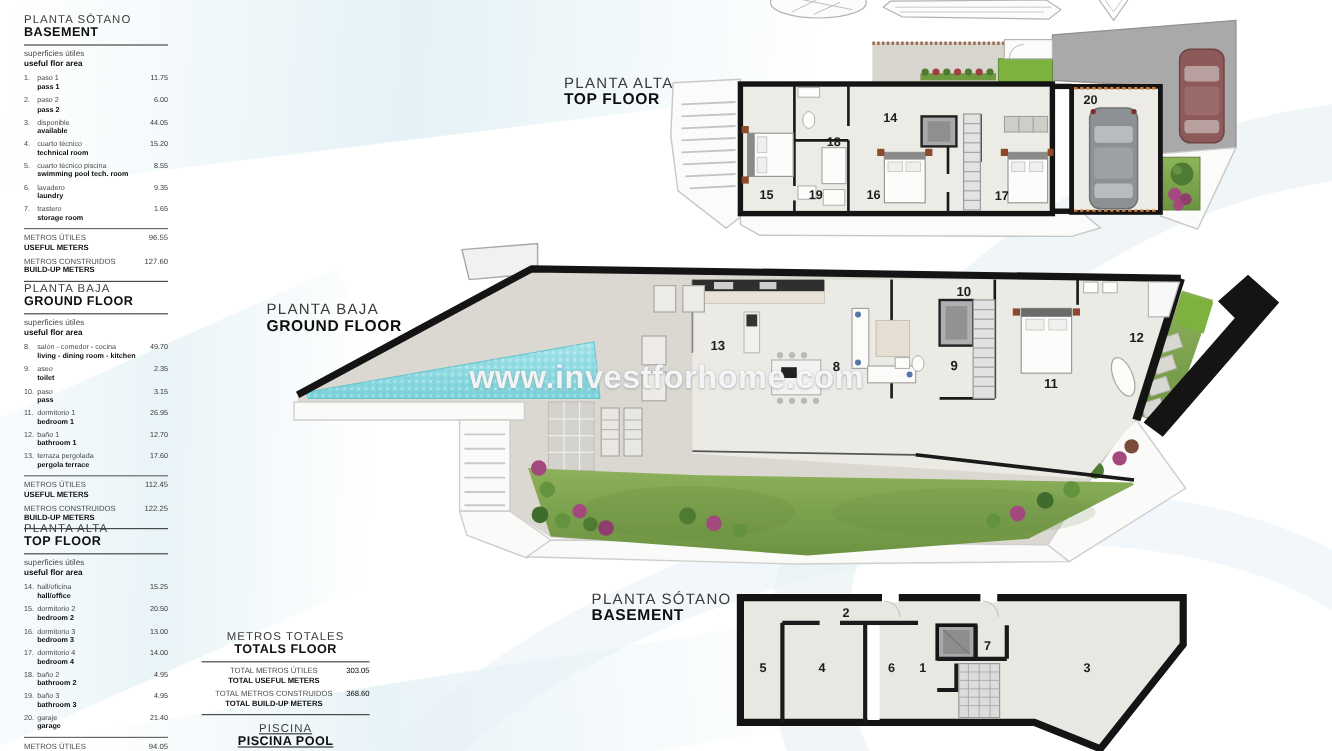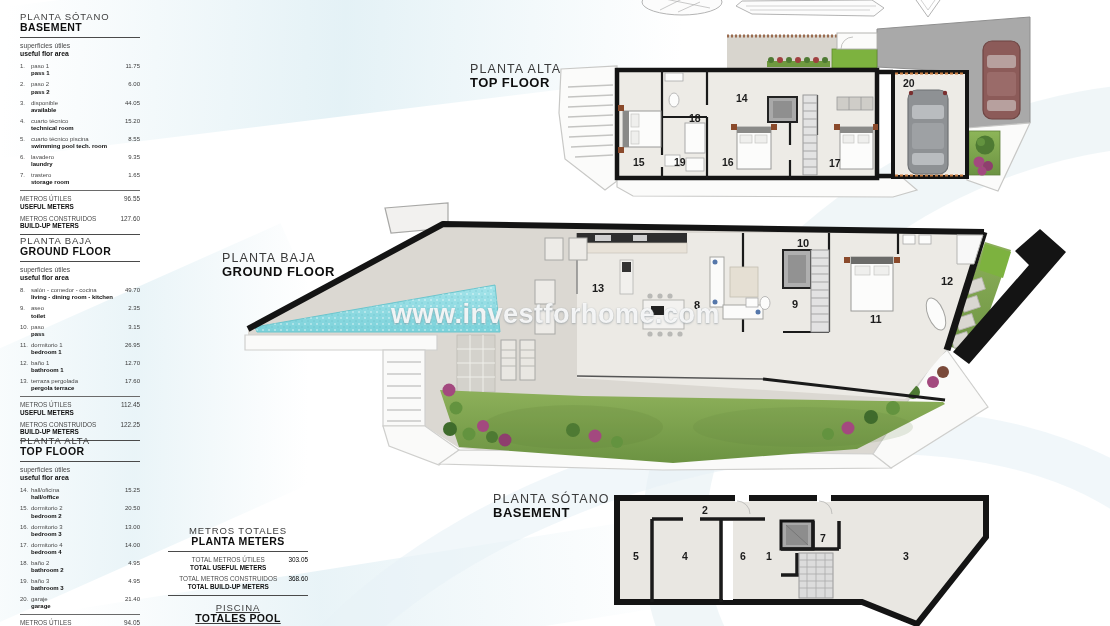--- a/index.html
+++ b/index.html
@@ -233,37 +233,37 @@
       <div class="t-row">
       <span class="names"><span>METROS ÚTILES</span></span>
       <span class="val">94.05</span>
     </div>
     </div>
 </section>
 
 <section id="totals-block">
   <h2 class="at-title">
     <span>METROS TOTALES</span>
-    <span class="en">PLANTA METERS</span>
+    <span class="en">TOTALS FLOOR</span>
   </h2>
   <div class="rule"></div>
   <div>
       <div class="t-row">
       <span class="names"><span>TOTAL METROS ÚTILES</span><span class="en">TOTAL USEFUL METERS</span></span>
       <span class="val">303.05</span>
     </div>
       <div class="t-row">
       <span class="names"><span>TOTAL METROS CONSTRUIDOS</span><span class="en">TOTAL BUILD-UP METERS</span></span>
       <span class="val">368.60</span>
     </div>
     </div>
   <div class="rule"></div>
   <h2 class="at-title" id="pool-heading">
     <span>PISCINA</span>
-    <span class="en">TOTALES POOL</span>
+    <span class="en">PISCINA POOL</span>
   </h2>
 
 </section>
 
 <div class="plan-label" style="left:470px;top:63px;">
   <span class="es">PLANTA ALTA</span>
   <span class="en">TOP FLOOR</span>
 </div>
 <div class="plan-label" style="left:222px;top:252px;">
   <span class="es">PLANTA BAJA</span>

